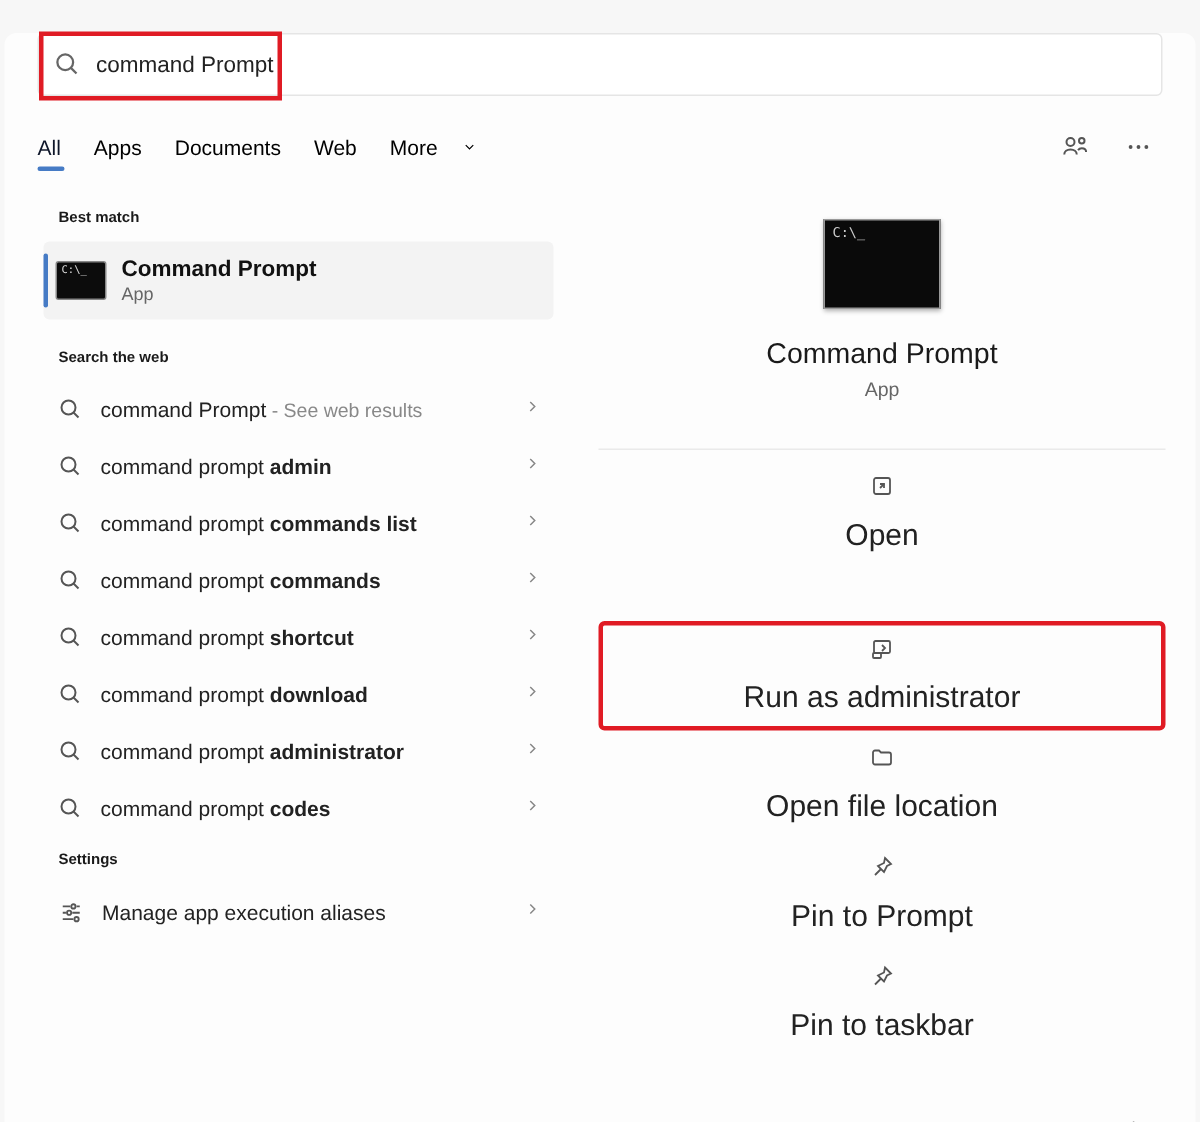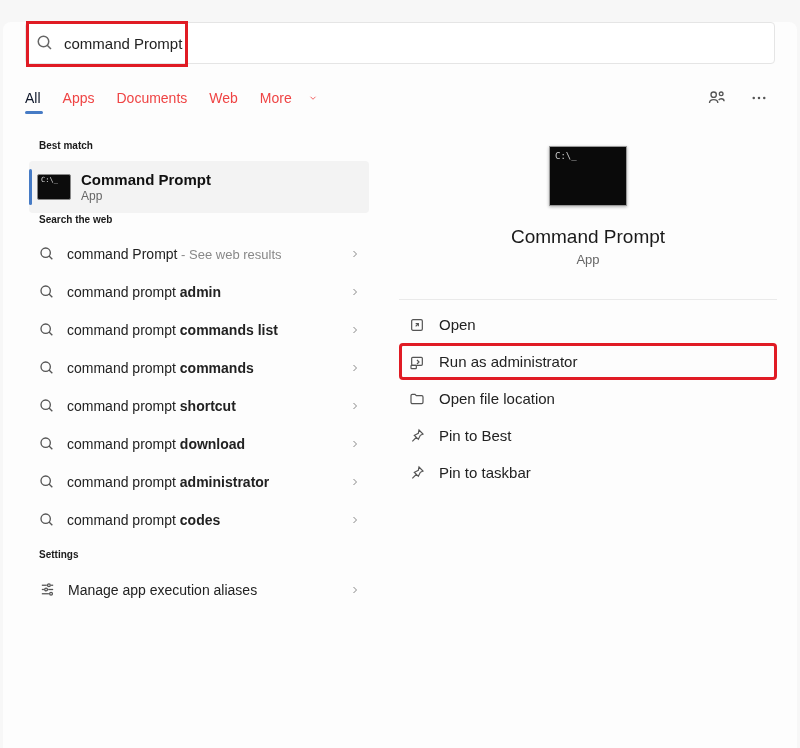--- a/index.html
+++ b/index.html
@@ -6,57 +6,57 @@
 body { background: #f7f7f7; width: 800px; height: 748px; overflow: hidden; position: relative; }
 
 .window { background: #fdfdfd; border-radius: 8px; width: 794px; height: 742px; margin: 3px; position: relative; }
 
 .search-bar { margin: 22px 22px 0 22px; height: 42px; background: #fff; border: 1px solid #e5e5e5; border-radius: 4px; display: flex; align-items: center; padding: 0 10px; position: relative; }
 .search-bar svg { width: 18px; height: 18px; color: #666; flex-shrink: 0; }
 .search-input { border: none; outline: none; font-size: 15px; margin-left: 10px; flex: 1; background: transparent; color: #222; }
 .search-highlight-box { position: absolute; left: 0; top: -2px; width: 162px; height: 46px; border: 3px solid #e01b24; pointer-events: none; }
 
 .tabs { display: flex; align-items: center; margin: 18px 22px 0 22px; gap: 22px; position: relative; }
-.tab { font-size: 14px; color: #ef4444; cursor: pointer; padding: 6px 0; position: relative; }
+.tab { font-size: 14px; color: #000000; cursor: pointer; padding: 6px 0; position: relative; }
 .tab.active { color: #0f172a; }
 .tab.active::after { content: ""; position: absolute; bottom: -2px; left: 0; width: 18px; height: 3px; background: #467bc5; border-radius: 2px; }
 .tab-more { display: flex; align-items: center; gap: 16px; }
 .tabs-right { margin-left: auto; display: flex; gap: 10px; align-items: center; color: #555; }
 .icon-btn { width: 32px; height: 32px; display: flex; align-items: center; justify-content: center; border-radius: 4px; cursor: pointer; }
 
 .content { display: flex; margin-top: 16px; height: calc(100% - 126px); }
 
 .left { width: 378px; padding: 0 8px 0 22px; }
 .section-label { font-size: 10px; font-weight: 600; color: #1a1a1a; margin: 10px 0 10px 14px; }
 
 .best-match { background: #f3f3f3; border-radius: 4px; padding: 10px 10px 10px 8px; display: flex; align-items: center; gap: 10px; margin: 0 4px; position: relative; }
 .best-match::before { content: ""; position: absolute; left: 0; top: 8px; bottom: 8px; width: 3px; background: #467bc5; border-radius: 2px; }
 .cmd-icon-small { width: 34px; height: 26px; background: #0c0c0c; border: 1px solid #888; border-radius: 2px; display: flex; align-items: flex-start; padding: 2px 3px; flex-shrink: 0; }
 .cmd-icon-small span { font-size: 7px; font-family: monospace; color: #ddd; line-height: 1; }
 .bm-text .title { font-size: 15px; font-weight: 600; color: #111; }
 .bm-text .sub { font-size: 12px; color: #666; margin-top: 1px; }
 
-.result-row { display: flex; align-items: center; padding: 11px 12px 11px 14px; cursor: pointer; font-size: 14px; color: #222; gap: 12px; }
+.result-row { display: flex; padding: 11px 12px 11px 14px; cursor: pointer; font-size: 14px; color: #222; gap: 12px; }
 .result-row .rtext { flex: 1; overflow: hidden; text-overflow: ellipsis; white-space: nowrap; }
 .result-row .rtext .bold { font-weight: 700; }
 .result-row .hint { color: #888; font-size: 13px; }
 .result-row svg.searchic { width: 16px; height: 16px; color: #555; flex-shrink: 0; }
 .result-row svg.chev { width: 12px; height: 12px; color: #888; flex-shrink: 0; }
 .result-row svg.settingic { width: 17px; height: 17px; color: #555; flex-shrink: 0; }
 
 .right { flex: 1; padding: 16px 20px 0 18px; display: flex; flex-direction: column; align-items: center; }
 .preview-icon { width: 78px; height: 60px; background: #0a0a0a; border: 1px solid #999; box-shadow: 0 1px 3px rgba(0,0,0,0.3); display: flex; align-items: flex-start; padding: 4px 5px; }
 .preview-icon span { font-size: 9px; font-family: monospace; color: #ccc; }
 .preview-title { font-size: 19px; color: #1a1a1a; margin-top: 20px; font-weight: 400; }
 .preview-sub { font-size: 13px; color: #666; margin-top: 4px; }
 
 .actions { width: 100%; margin-top: 32px; border-top: 1px solid #eaeaea; padding-top: 6px; }
-.action-row { display: flex; align-items: center; gap: 14px; padding: 10px 10px; font-size: 15px; color: #222; cursor: pointer; border-radius: 4px; }
+.action-row { display: flex; align-items: center; gap: 14px; padding: 10px 10px; font-size: 20px; color: #222; cursor: pointer; border-radius: 4px; flex-direction: column; }
 .action-row svg { width: 16px; height: 16px; color: #555; flex-shrink: 0; }
-.action-highlight { border: 3px solid #e01b24; padding: 7px 7px; }
+.action-highlight { border: 3px solid #e01b24; padding: 7px 7px; margin-top: 35px; }
 
 .watermark { position: absolute; bottom: 6px; right: 10px; font-size: 11px; color: #bbb; }
 </style>
 </head>
 <body>
 
 <div class="window">
 
   <div class="search-bar">
     <svg viewBox="0 0 24 24" fill="none" stroke="currentColor" stroke-width="2">
@@ -104,21 +104,21 @@
       <div class="best-match">
         <div class="cmd-icon-small">
             <span>C:\_</span>
           </div>
         <div class="bm-text">
           <div class="title">Command Prompt</div>
           <div class="sub">App</div>
         </div>
       </div>
 
-      <div class="section-label" style="margin-top:1px">Search the web</div>
+      <div class="section-label" style="margin-top:20px">Search the web</div>
       <div id="web-results">
           <div class="result-row">
             <svg class="searchic" viewBox="0 0 24 24" fill="none" stroke="currentColor" stroke-width="2">
               <circle cx="10" cy="10" r="7"></circle>
               <line x1="20" y1="20" x2="15" y2="15"></line>
             </svg>
             <span class="rtext">command Prompt<span class="hint"> - See web results</span></span>
             <svg class="chev" viewBox="0 0 24 24" fill="none" stroke="currentColor" stroke-width="2">
               <polyline points="9 6 15 12 9 18"></polyline>
             </svg>
@@ -243,21 +243,21 @@
           <div class="action-row">
             <svg viewBox="0 0 24 24" fill="none" stroke="currentColor" stroke-width="1.8">
               <path d="M3 7a2 2 0 0 1 2-2h4l2 2h8a2 2 0 0 1 2 2v8a2 2 0 0 1-2 2H5a2 2 0 0 1-2-2z"></path>
             </svg>
             <span>Open file location</span>
           </div>
           <div class="action-row">
             <svg viewBox="0 0 24 24" fill="none" stroke="currentColor" stroke-width="1.8">
               <path d="M15 3l6 6-4 2-3 6-3-3-6 6 6-6-3-3 6-3z"></path>
             </svg>
-            <span>Pin to Best</span>
+            <span>Pin to Prompt</span>
           </div>
           <div class="action-row">
             <svg viewBox="0 0 24 24" fill="none" stroke="currentColor" stroke-width="1.8">
               <path d="M15 3l6 6-4 2-3 6-3-3-6 6 6-6-3-3 6-3z"></path>
             </svg>
             <span>Pin to taskbar</span>
           </div>
         </div>
     </div>
   </div>

